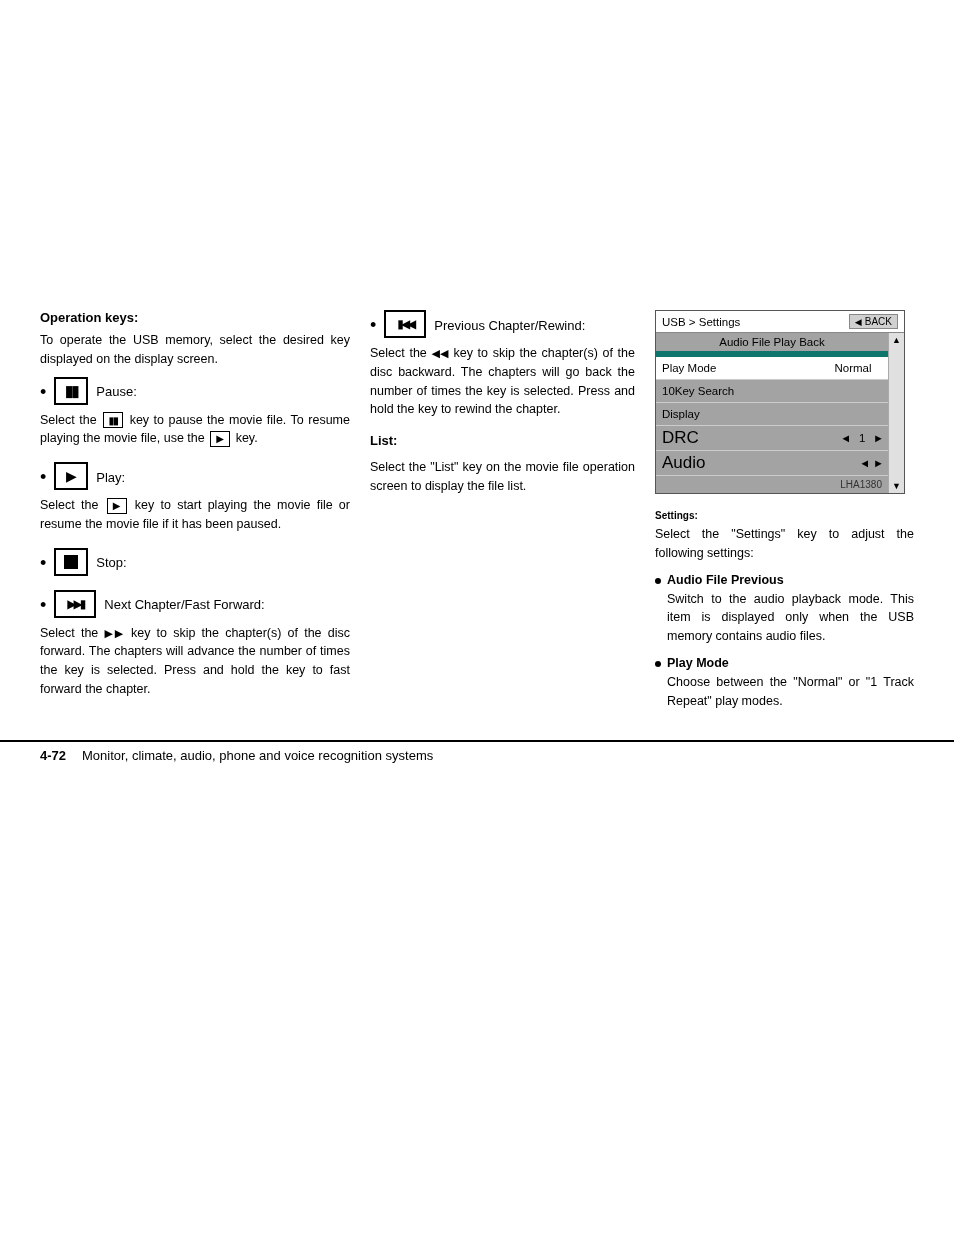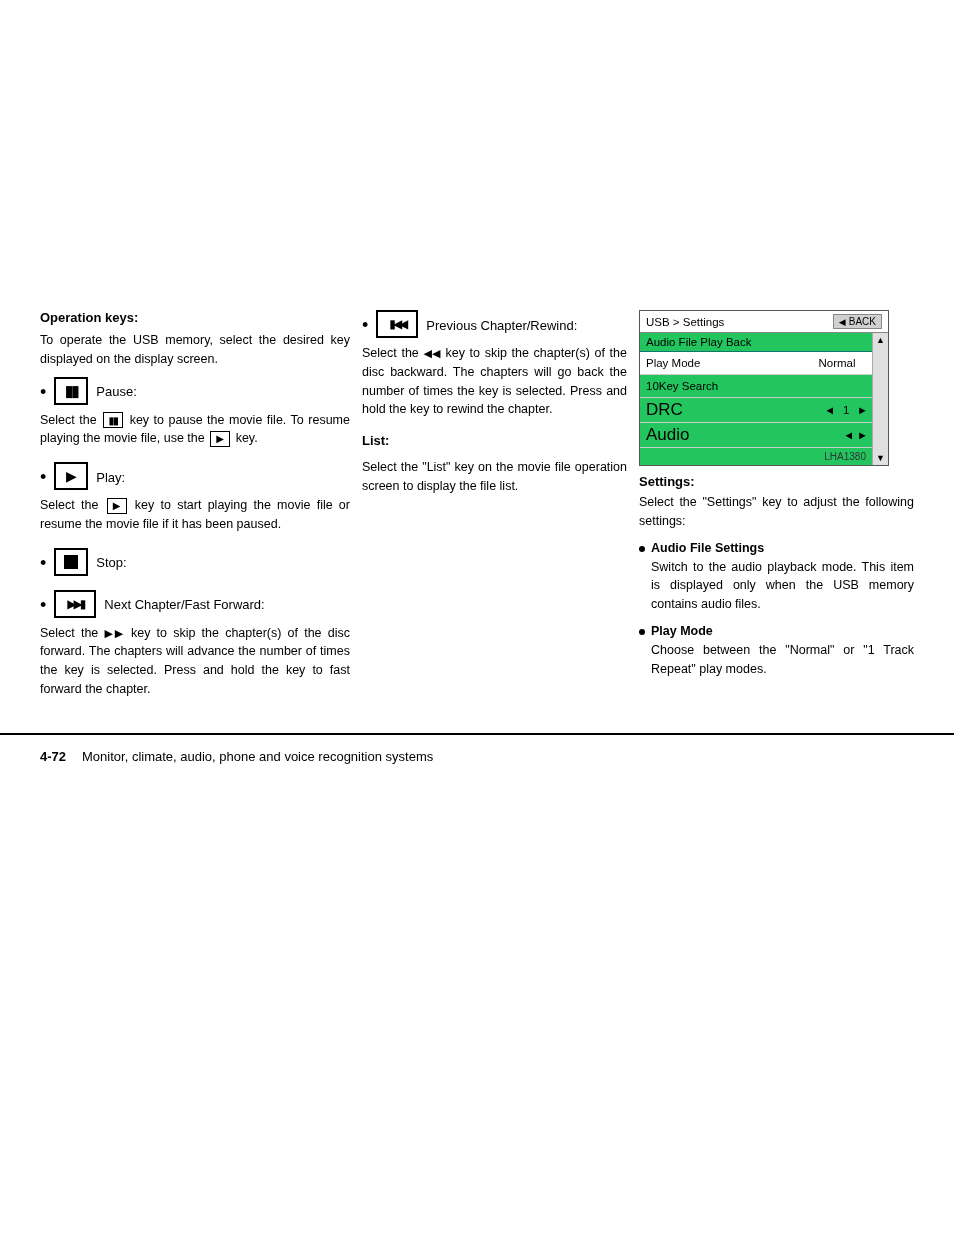--- a/index.html
+++ b/index.html
@@ -23,21 +23,21 @@
     
     .top-area {
       height: 310px;
       background: #fff;
     }
 
     
     .main-content {
       display: flex;
       padding: 0 40px;
-      gap: 12px;
+      gap: 20px;
     }
 
     
     .left-column {
       width: 310px;
       flex-shrink: 0;
     }
 
     
     .middle-column {
@@ -161,24 +161,24 @@
     .list-heading {
       font-weight: bold;
       font-size: 13px;
       margin-bottom: 10px;
       margin-top: 12px;
     }
 
     
     .screen-mockup {
       border: 1.5px solid #555;
-      background: #22c55e;
+      background: #a3a3a3;
       width: 250px;
       font-size: 11.5px;
-      margin-bottom: 8px;
+      margin-bottom: 16px;
     }
 
     .screen-header {
       display: flex;
       justify-content: space-between;
       align-items: center;
       padding: 3px 6px;
       border-bottom: 1px solid #888;
       background: #fff;
     }
@@ -226,24 +226,24 @@
 
     .screen-body {
       display: flex;
     }
 
     .screen-rows-area {
       flex: 1;
     }
 
     .audio-file-row {
-      border-bottom: 1px solid #0f766e;
+      border-bottom: 6px solid #0f766e;
       padding: 3px 6px;
       font-size: 11.5px;
-      text-align: left;
+      text-align: center;
     }
 
     .drc-row {
       display: flex;
       align-items: center;
       border-bottom: 1px solid #ccc;
     }
 
     .drc-label {
       padding: 2px 6px;
@@ -272,21 +272,21 @@
     .lha-label {
       text-align: right;
       padding: 3px 6px;
       font-size: 10px;
       color: #333;
     }
 
     
     .settings-heading {
       font-weight: bold;
-      font-size: 13px;
+      font-size: 10px;
       margin-bottom: 4px;
     }
 
     .settings-intro {
       font-size: 12.5px;
       line-height: 1.5;
       text-align: justify;
       margin-bottom: 10px;
     }
 
@@ -309,21 +309,21 @@
     .settings-item-text {
       font-size: 12.5px;
       line-height: 1.5;
       text-align: justify;
     }
 
     
     .footer-bar {
       margin-top: 20px;
       border-top: 2px solid #000;
-      padding: 14px 40px;
+      padding: 6px 40px;
       display: flex;
       align-items: center;
       gap: 16px;
     }
 
     .footer-page {
       font-size: 13px;
       font-weight: bold;
     }
 
@@ -465,20 +465,23 @@
 
             <div class="screen-row screen-row-highlight">
               <span class="screen-row-label">Play Mode</span>
               <span class="screen-row-value">Normal</span>
             </div>
 
             <div class="screen-row">
               <span class="screen-row-label">10Key Search</span>
             </div>
 
+            <div class="screen-row">
+              <span class="screen-row-label">Display</span>
+            </div>
 
             <div class="drc-row">
               <span class="drc-label">DRC</span>
               <div class="drc-controls">
                 <span class="drc-arrow">◄</span>
                 <span class="drc-value">1</span>
                 <span class="drc-arrow">►</span>
               </div>
             </div>
 
@@ -502,21 +505,21 @@
         </div>
       </div>
 
       <div class="settings-heading">Settings:</div>
       <div class="settings-intro">Select the "Settings" key to adjust the following settings:</div>
 
       <div class="settings-item">
         <div class="settings-item-bullet">
           <div class="bullet-dot"></div>
           <div>
-            <div class="settings-item-title">Audio File Settings</div>
+            <div class="settings-item-title">Audio File Previous</div>
             <div class="settings-item-text">Switch to the audio playback mode. This item is displayed only when the USB memory contains audio files.</div>
           </div>
         </div>
       </div>
 
       <div class="settings-item">
         <div class="settings-item-bullet">
           <div class="bullet-dot"></div>
           <div>
             <div class="settings-item-title">Play Mode</div>

